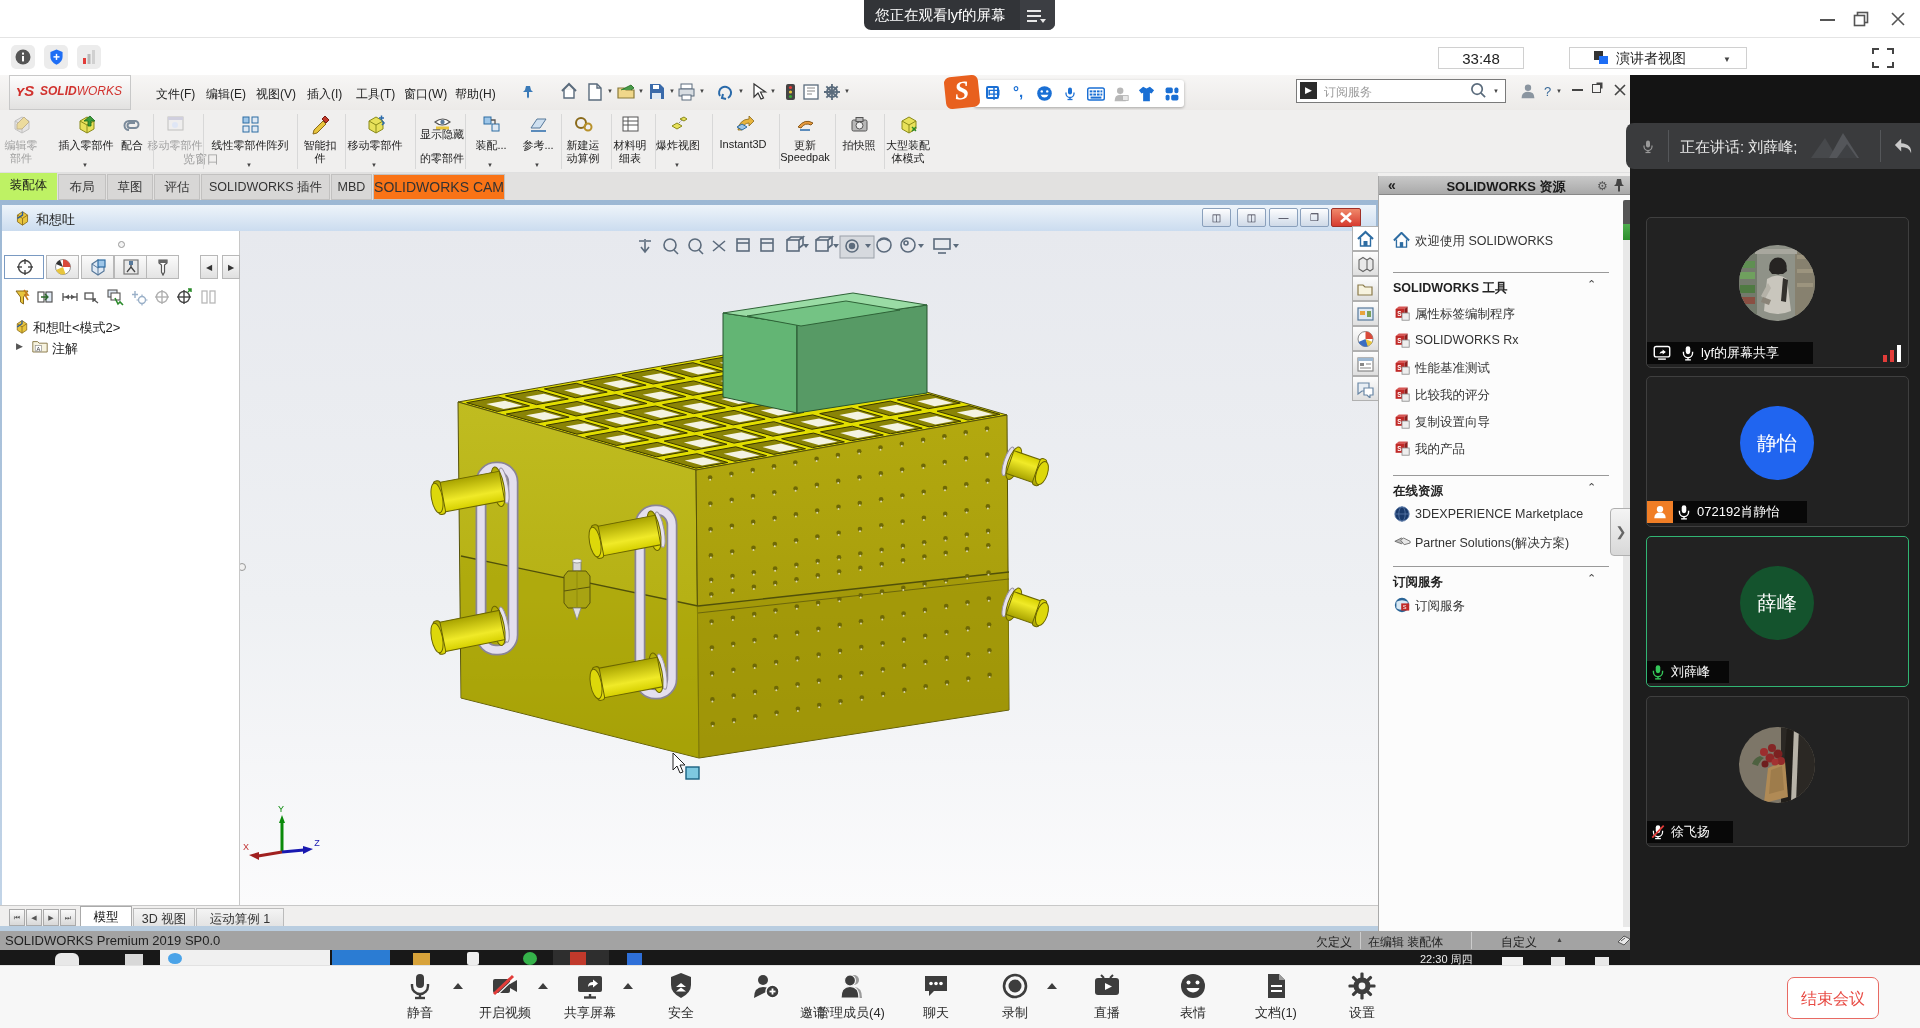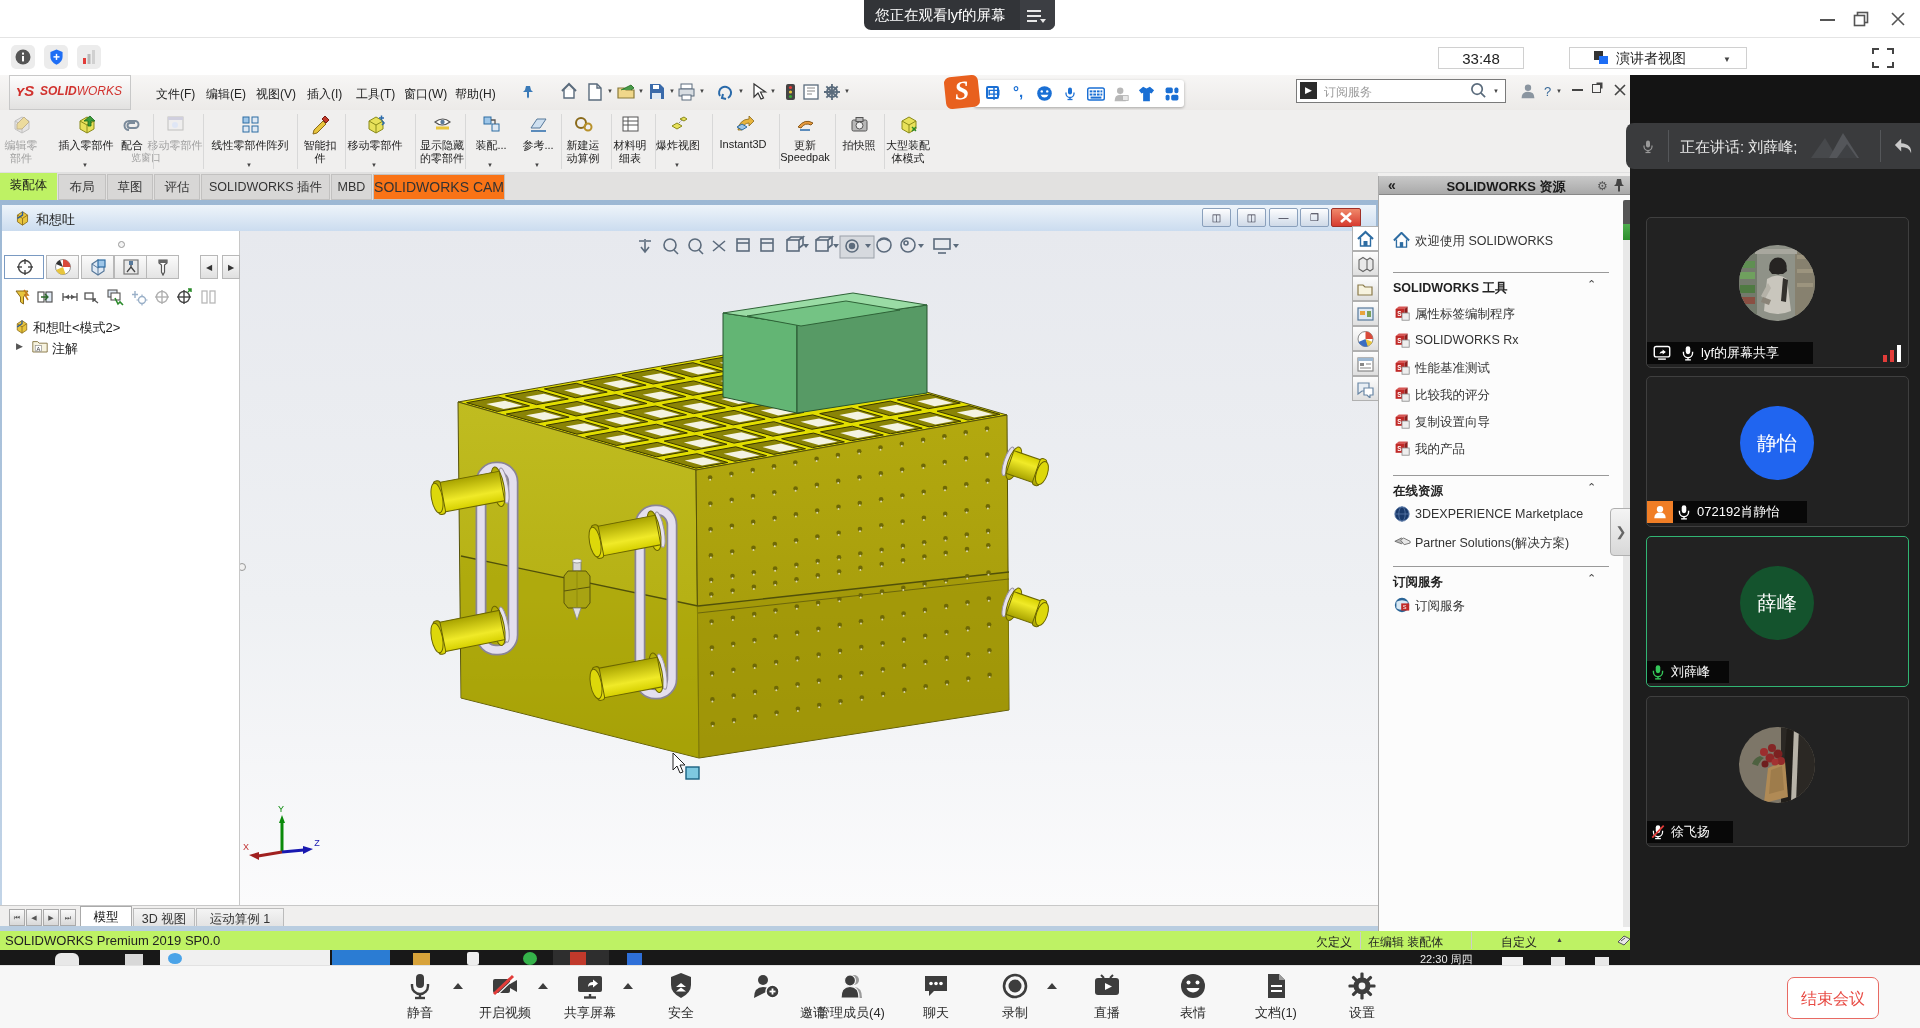--- a/index.html
+++ b/index.html
@@ -218,21 +218,21 @@
         </svg></div>
       <div style="position:absolute;left:88px;top:28px;width:88px;text-align:center;font-size:11px;color:#222;white-space:nowrap">配合</div>
       <div style="position:absolute;left:165px;top:4px;width:21px;height:21px"><svg width="21" height="21" viewBox="0 0 21 21" style="">
           <g opacity="0.45">
             <rect x="3" y="3" width="15" height="13" fill="#eee" stroke="#888"></rect>
             <rect x="3" y="3" width="15" height="3" fill="#aac"></rect>
             <circle cx="10" cy="11" r="3" fill="#cdf"></circle>
           </g>
         </svg></div>
       <div style="position:absolute;left:131px;top:28px;width:88px;text-align:center;font-size:11px;color:#a0a0a0;white-space:nowrap">移动零部件</div>
-      <div style="position:absolute;left:131px;top:41px;width:88px;text-align:left;font-size:10px;color:#a0a0a0;white-space:nowrap">览窗口</div>
+      <div style="position:absolute;left:131px;top:41px;width:88px;text-align:right;font-size:12px;color:#a0a0a0;white-space:nowrap">览窗口</div>
       <div style="position:absolute;left:240px;top:4px;width:21px;height:21px"><svg width="21" height="21" viewBox="0 0 21 21" style="">
           <rect x="3" y="3" width="6" height="6" fill="#9ec6e8" stroke="#2d6ca2"></rect>
           <rect x="12" y="3" width="6" height="6" fill="#dfe9f4" stroke="#2d6ca2"></rect>
           <rect x="3" y="12" width="6" height="6" fill="#dfe9f4" stroke="#2d6ca2"></rect>
           <rect x="12" y="12" width="6" height="6" fill="#dfe9f4" stroke="#2d6ca2"></rect>
         </svg></div>
       <div style="position:absolute;left:206px;top:28px;width:88px;text-align:center;font-size:11px;color:#222;white-space:nowrap">线性零部件阵列</div>
       <div style="position:absolute;left:246px;top:52px;width:8px;font-size:6px;color:#444">▼</div>
       <div style="position:absolute;left:310px;top:4px;width:21px;height:21px"><svg width="21" height="21" viewBox="0 0 21 21" style="">
           <path d="M4 16 l9 -9 3 3 -9 9 -4 1z" fill="#e8c53d" stroke="#8a6a1a"></path>
@@ -246,21 +246,21 @@
           <path d="M14 4 h5 m-2.5 -2.5 v5" stroke="#2a6aaa" stroke-width="1.5"></path>
           <path d="M17 7 l2 2 -2 2" fill="none" stroke="#2a6aaa" stroke-width="1.5"></path>
         </svg></div>
       <div style="position:absolute;left:331px;top:28px;width:88px;text-align:center;font-size:11px;color:#222;white-space:nowrap">移动零部件</div>
       <div style="position:absolute;left:371px;top:52px;width:8px;font-size:6px;color:#444">▼</div>
       <div style="position:absolute;left:432px;top:4px;width:21px;height:21px"><svg width="21" height="21" viewBox="0 0 21 21" style="">
           <path d="M3 8 q8 -6 15 0 q-8 6 -15 0z" fill="#fff" stroke="#555" stroke-width="1.2"></path>
           <circle cx="10.5" cy="8" r="2.2" fill="#5a7a9a"></circle>
           <path d="M4 14 h13" stroke="#e8c53d" stroke-width="3"></path>
         </svg></div>
-      <div style="position:absolute;left:398px;top:28px;width:88px;text-align:center;font-size:11px;color:#222;white-space:nowrap">显示隐藏</div>
+      <div style="position:absolute;left:398px;top:17px;width:88px;text-align:center;font-size:11px;color:#222;white-space:nowrap">显示隐藏</div>
       <div style="position:absolute;left:398px;top:41px;width:88px;text-align:center;font-size:11px;color:#222;white-space:nowrap">的零部件</div>
       <div style="position:absolute;left:481px;top:4px;width:21px;height:21px"><svg width="21" height="21" viewBox="0 0 21 21" style="">
           <rect x="3" y="3" width="7" height="7" fill="#9ec6e8" stroke="#2d6ca2"></rect>
           <rect x="11" y="10" width="7" height="7" fill="#dfe9f4" stroke="#2d6ca2"></rect>
           <path d="M10 6 h4 v4" fill="none" stroke="#555" stroke-width="1.3"></path>
         </svg></div>
       <div style="position:absolute;left:447px;top:28px;width:88px;text-align:center;font-size:11px;color:#222;white-space:nowrap">装配...</div>
       <div style="position:absolute;left:487px;top:52px;width:8px;font-size:6px;color:#444">▼</div>
       <div style="position:absolute;left:528px;top:4px;width:21px;height:21px"><svg width="21" height="21" viewBox="0 0 21 21" style="">
           <path d="M3 14 l6 -9 h9 l-6 9z" fill="#cfe0f0" stroke="#56789a"></path>
@@ -1102,21 +1102,21 @@
 <div class="abs" style="left:0;top:905px;width:1378px;height:26px;background:#f0efee;border-top:1px solid #c8c8c8">
       <div style="position:absolute;left:9px;top:3px;width:16px;height:17px;background:linear-gradient(#fafafa,#d8d8d8);border:1px solid #aaa;font-size:7px;color:#555;text-align:center;line-height:16px">⏮</div>
       <div style="position:absolute;left:26px;top:3px;width:16px;height:17px;background:linear-gradient(#fafafa,#d8d8d8);border:1px solid #aaa;font-size:7px;color:#555;text-align:center;line-height:16px">◀</div>
       <div style="position:absolute;left:43px;top:3px;width:16px;height:17px;background:linear-gradient(#fafafa,#d8d8d8);border:1px solid #aaa;font-size:7px;color:#555;text-align:center;line-height:16px">▶</div>
       <div style="position:absolute;left:60px;top:3px;width:16px;height:17px;background:linear-gradient(#fafafa,#d8d8d8);border:1px solid #aaa;font-size:7px;color:#555;text-align:center;line-height:16px">⏭</div>
       <div style="position:absolute;left:80px;top:0;width:52px;height:23px;background:#fff;border:1px solid #aaa;border-bottom:none;font-size:12.5px;color:#111;text-align:center;line-height:21px">模型</div>
       <div style="position:absolute;left:133px;top:2px;width:62px;height:21px;background:linear-gradient(#f4f4f4,#e0e0e0);border:1px solid #bbb;border-bottom:none;font-size:12.5px;color:#333;text-align:center;line-height:20px">3D 视图</div>
       <div style="position:absolute;left:196px;top:2px;width:88px;height:21px;background:linear-gradient(#f4f4f4,#e0e0e0);border:1px solid #bbb;border-bottom:none;font-size:12.5px;color:#333;text-align:center;line-height:20px">运动算例 1</div>
     </div>
 <div class="abs" style="left:0;top:926px;width:1378px;height:5px;background:#b9cde0"></div>
-<div class="abs" style="left:0;top:931px;width:1632px;height:19px;background:#bef264">
+<div class="abs" style="left:0;top:931px;width:1632px;height:19px;background:#a3a3a3">
   <div style="position:absolute;left:5px;top:2px;font-size:13px;color:#222">SOLIDWORKS Premium 2019 SP0.0</div>
   <div style="position:absolute;left:1316px;top:3px;font-size:12px;color:#222">欠定义</div>
   <div style="position:absolute;left:1360px;top:1px;width:1px;height:17px;background:#ccc"></div>
   <div style="position:absolute;left:1368px;top:3px;font-size:12px;color:#222">在编辑 装配体</div>
   <div style="position:absolute;left:1471px;top:1px;width:1px;height:17px;background:#ccc"></div>
   <div style="position:absolute;left:1501px;top:3px;font-size:12px;color:#222">自定义</div>
   <div style="position:absolute;left:1556px;top:5px;font-size:7px;color:#444">▲</div>
   <svg width="14" height="12" viewBox="0 0 14 12" style="position:absolute;left:1617px;top:3px">
         <path d="M1 8 l6 -6 6 3 -6 6z" fill="#e8e8e8" stroke="#555" stroke-width="1"></path>
         <path d="M4 7 l4 -3" stroke="#555"></path>

